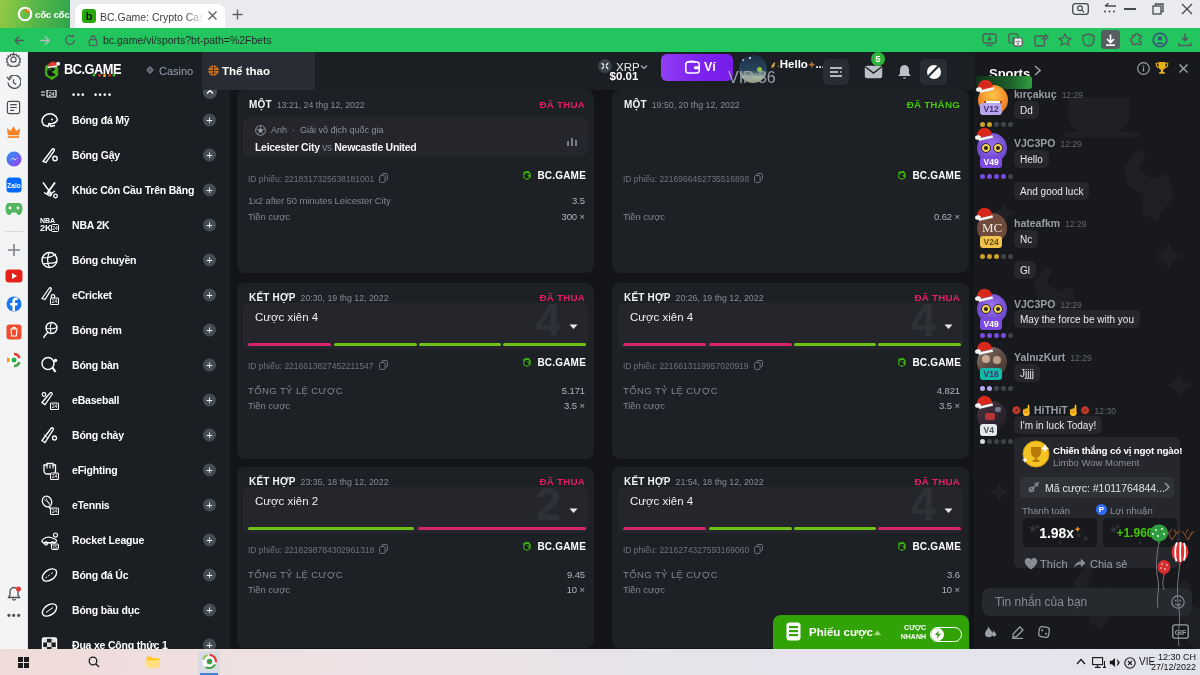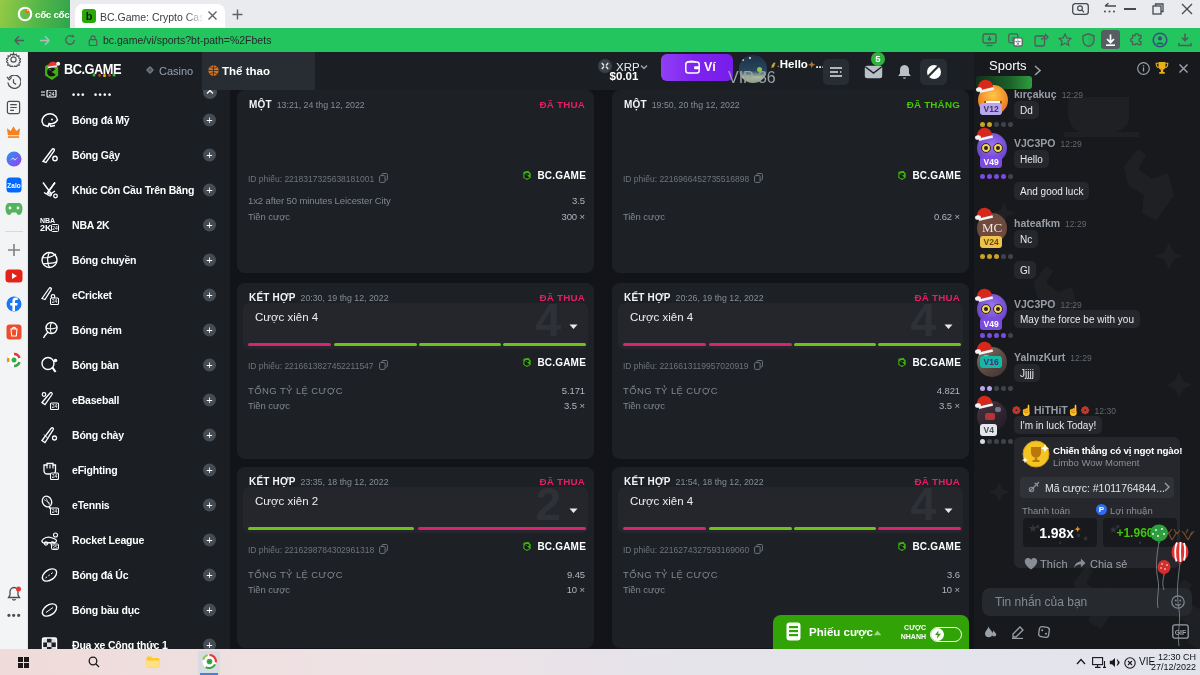--- a/index.html
+++ b/index.html
@@ -445,20 +445,34 @@
             <path d="M3.5 3.5 H8 V8 H3.5 Z M12.5 3.5 H17.5 V8 H12.5 Z M8 8 H12.5 V12.5 H8 Z M3.5 12.5 H8 V17.5 H3.5 Z M12.5 12.5 H17.5 V17.5 H12.5 Z" fill="#fff" opacity="0.85"></path>
           </svg>
           <div class="nm">Đua xe Công thức 1</div>
           <div class="plus">+</div>
         </div>
       </div>
     <div class="abs" id="maincards" style="left:202px;top:38px;width:744px;height:559px">
         <div class="card" style="left:7px;top:0px;height:183px">
           <div class="chead-l"><b>MỘT</b>&nbsp;&nbsp;13:21, 24 thg 12, 2022</div>
           <div class="status lose">ĐÃ THUA</div>
+          <div class="ebox" style="top:27px;height:39px">
+            <svg class="abs" style="left:12px;top:8px" width="11" height="11" viewBox="0 0 13 13">
+              <circle cx="6.5" cy="6.5" r="5.8" fill="none" stroke="#90969e" stroke-width="1.1"></circle>
+              <path d="M6.5 3.5 L9.3 5.5 L8.2 8.8 H4.8 L3.7 5.5 Z" fill="#90969e"></path>
+              <path d="M6.5 0.7 V3.5 M9.3 5.5 L12 4.5 M8.2 8.8 L10 11.5 M4.8 8.8 L3 11.5 M3.7 5.5 L1 4.5" stroke="#90969e" stroke-width="0.9"></path>
+            </svg>
+            <div class="abs" style="left:28px;top:8px;font-size:9px;color:#8d939b;white-space:nowrap">Anh &nbsp;·&nbsp; Giải vô địch quốc gia</div>
+            <div class="abs" style="left:12px;top:24px;font-size:10.5px;letter-spacing:-0.3px;font-weight:bold;color:#f2f3f5;white-space:nowrap">Leicester City <span style="color:#7e848c;font-weight:normal;font-size:10px">vs</span> Newcastle United</div>
+            <svg class="abs" style="right:10px;top:18px" width="12" height="12" viewBox="0 0 12 12">
+              <rect x="1" y="6" width="2" height="5" fill="#787e86"></rect>
+              <rect x="5" y="3" width="2" height="8" fill="#787e86"></rect>
+              <rect x="9" y="5" width="2" height="6" fill="#787e86"></rect>
+            </svg>
+          </div>
           <div class="idrow" style="top:83px">ID phiếu: 2218317325638181001<svg style="margin-left:5px;vertical-align:-1px" width="9" height="10" viewBox="0 0 9 10">
               <rect x="0.6" y="2.6" width="5.5" height="6.8" rx="1" fill="none" stroke="#6e747c" stroke-width="1"></rect>
               <path d="M3 2.6 V1.5 A1 1 0 0 1 4 0.5 H7.4 A1 1 0 0 1 8.4 1.5 V6 A1 1 0 0 1 7.4 7 H6.8" fill="none" stroke="#6e747c" stroke-width="1"></path>
             </svg></div>
           <div class="bclogo" style="top:79px">
             <svg width="12" height="13" viewBox="0 0 26 26">
               <path d="M6 5 L16 2.5 L21 8.5 V18 L13 23 L5 18 V7 Z" fill="#3fb30c"></path>
               <circle cx="13" cy="13.5" r="5.8" fill="#13161a"></circle>
               <path d="M13 13.5 L19.5 9.5 L19.5 17.5 Z" fill="#3fb30c"></path>
               <circle cx="11.2" cy="11" r="1.1" fill="#3fb30c"></circle>
@@ -628,21 +642,21 @@
           <path d="M150 115 l14 -18 8 6 -8 14 14 10 16 -6 6 22 -18 26 -14 -8 2 -18 -16 -10 z"></path>
           <path d="M60 230 l12 -16 7 5 -7 12 12 9 14 -5 5 19 -16 23 -12 -7 2 -16 -14 -9 z"></path>
           <path d="M195 190 l4 10 10 4 -10 4 -4 10 -4 -10 -10 -4 10 -4 z"></path>
           <path d="M30 150 l3 8 8 3 -8 3 -3 8 -3 -8 -8 -3 8 -3 z"></path>
           <path d="M205 320 l4 9 9 4 -9 4 -4 9 -4 -9 -9 -4 9 -4 z"></path>
           <path d="M25 430 l3 7 7 3 -7 3 -3 7 -3 -7 -7 -3 7 -3 z"></path>
           <path d="M100 530 l12 -16 7 5 -7 12 12 9 14 -5 5 19 -16 23 -12 -7 2 -16 -14 -9 z"></path>
           <circle cx="180" cy="420" r="14"></circle>
           <path d="M196 545 l14 -18 8 6 -8 14 14 10 16 -6 6 22 -18 26 -14 -8 2 -18 -16 -10 z"></path>
         </svg>
-        <div class="abs" style="left:15px;top:6px;color:#fff;font-weight:normal;font-size:13px">Sports</div>
+        <div class="abs" style="left:15px;top:14px;color:#fff;font-weight:bold;font-size:13px">Sports</div>
         <svg class="abs" style="left:60px;top:13px" width="7" height="11" viewBox="0 0 7 11">
           <path d="M1 1 L6 5.5 L1 10" stroke="#9aa0a8" stroke-width="1.6" fill="none"></path>
         </svg>
         <div class="abs" style="left:2px;top:24px;width:56px;height:13px;border-radius:3px;background:linear-gradient(90deg,#11301a,#1d6029 60%,#2f9e3e)"></div>
         <svg class="abs" style="left:163px;top:10px" width="13" height="13" viewBox="0 0 13 13">
           <circle cx="6.5" cy="6.5" r="5.8" fill="none" stroke="#9aa0a8" stroke-width="1.2"></circle>
           <path d="M6.5 5.5 V9.5 M6.5 3.2 V4.4" stroke="#9aa0a8" stroke-width="1.3"></path>
         </svg>
         <svg class="abs" style="left:181px;top:9px" width="14" height="14" viewBox="0 0 14 14">
           <path d="M3.5 1 H10.5 V5 C10.5 7.5 9 9 7 9 C5 9 3.5 7.5 3.5 5 Z" fill="#e8b019"></path>
@@ -752,21 +766,21 @@
             <div style="position:absolute;left:16px;top:9px;width:8px;height:8px;border-radius:50%;background:#bfa088"></div>
           </div>
           <svg class="abs" style="left:-4px;top:-8px" width="24" height="17" viewBox="0 0 24 17">
             <path d="M4 11 C4 5 9 2 13 3 C17 4 19 7 19 10 L6 13 Z" fill="#d8281c"></path>
             <ellipse cx="5" cy="12.5" rx="3" ry="2.2" fill="#f2f2f2" transform="rotate(-15 5 12.5)"></ellipse>
             <path d="M5.5 13.5 L19.5 10.2 L20 12.8 L6 16 Z" fill="#f2f2f2"></path>
           </svg>
         </div>
         <div class="uname" style="left:40px;top:299px">YalnızKurt<i>12:29</i></div>
         <div class="bub" style="left:40px;top:312px">Jjjjj</div>
-        <div class="vbadge" style="left:6px;top:304px;background:#14b8a6;color:#4b2d73">V16</div>
+        <div class="vbadge" style="left:6px;top:316px;background:#14b8a6;color:#4b2d73">V16</div>
         <div class="mdots" style="left:6px;top:334px">
           <b style="background:#b9a7ee"></b>
           <b style="background:#b9a7ee"></b>
           <b style="background:#3f444b"></b>
           <b style="background:#3f444b"></b>
           <b style="background:#3f444b"></b>
         </div>
         <div class="avwrap" style="left:3px;top:349px">
           <div class="av">
             <div style="width:30px;height:30px;background:linear-gradient(140deg,#4a3540 0%,#2e2430 60%,#1f1a22 100%)"></div>

